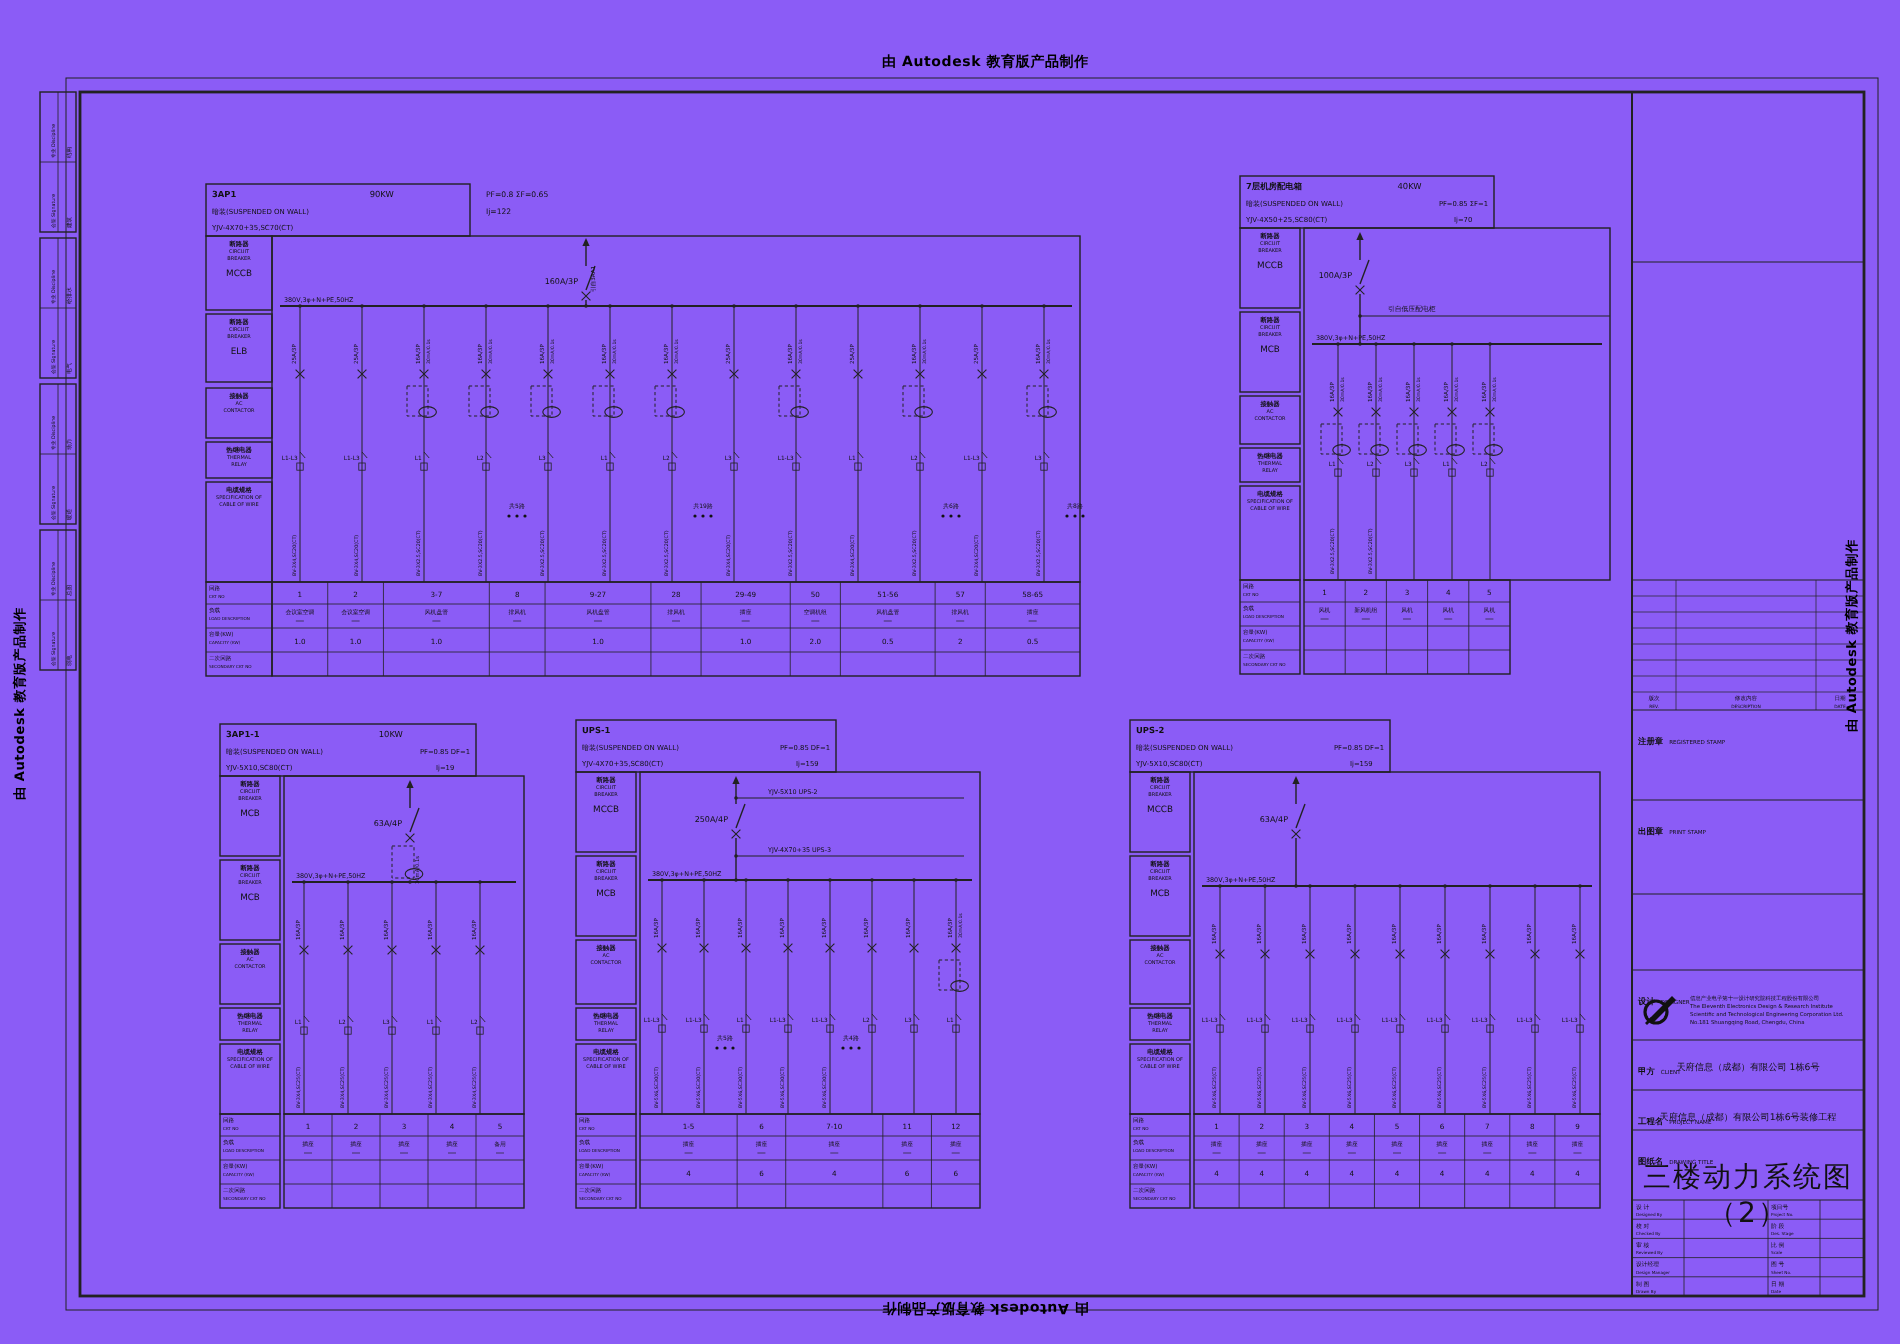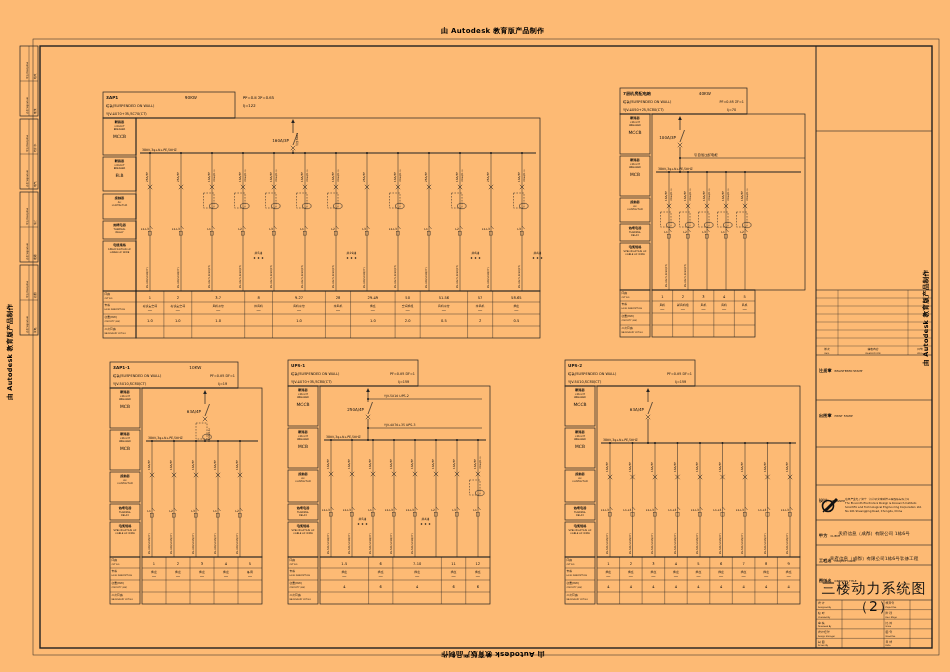--- a/index.html
+++ b/index.html
@@ -1,16 +1,16 @@
 <!DOCTYPE html>
 <html><head>
 <meta charset="utf-8">
 <style>
   html,body{margin:0;padding:0;background:#e8e8e8;font-family:"DejaVu Sans",sans-serif;}
-  #sheet{position:relative;width:950px;height:672px;background:#fdba74;overflow:hidden;}
+  #sheet{position:relative;width:950px;height:672px;background:#8b5cf6;overflow:hidden;}
   #cad{position:absolute;left:0;top:0;}
   .wm{position:absolute;font-weight:bold;color:#000;font-size:7px;letter-spacing:.3px;white-space:nowrap;}
   .wm-top{left:441px;top:26px;}
   .wm-bottom{left:441px;top:649px;transform:rotate(180deg);}
   .wm-left{left:6px;top:400px;transform:rotate(-90deg);transform-origin:0 0;font-size:6.5px;}
   .wm-right{left:922px;top:366px;transform:rotate(-90deg);transform-origin:0 0;font-size:6.5px;}
   .tb{position:absolute;white-space:nowrap;color:#111;}
   .tb-lab-zh{font-size:4.2px;font-weight:bold;}
   .tb-lab-en{font-size:2.8px;margin-left:3px;}
   .tb-val{position:absolute;width:112px;text-align:center;font-size:4.6px;color:#111;}

